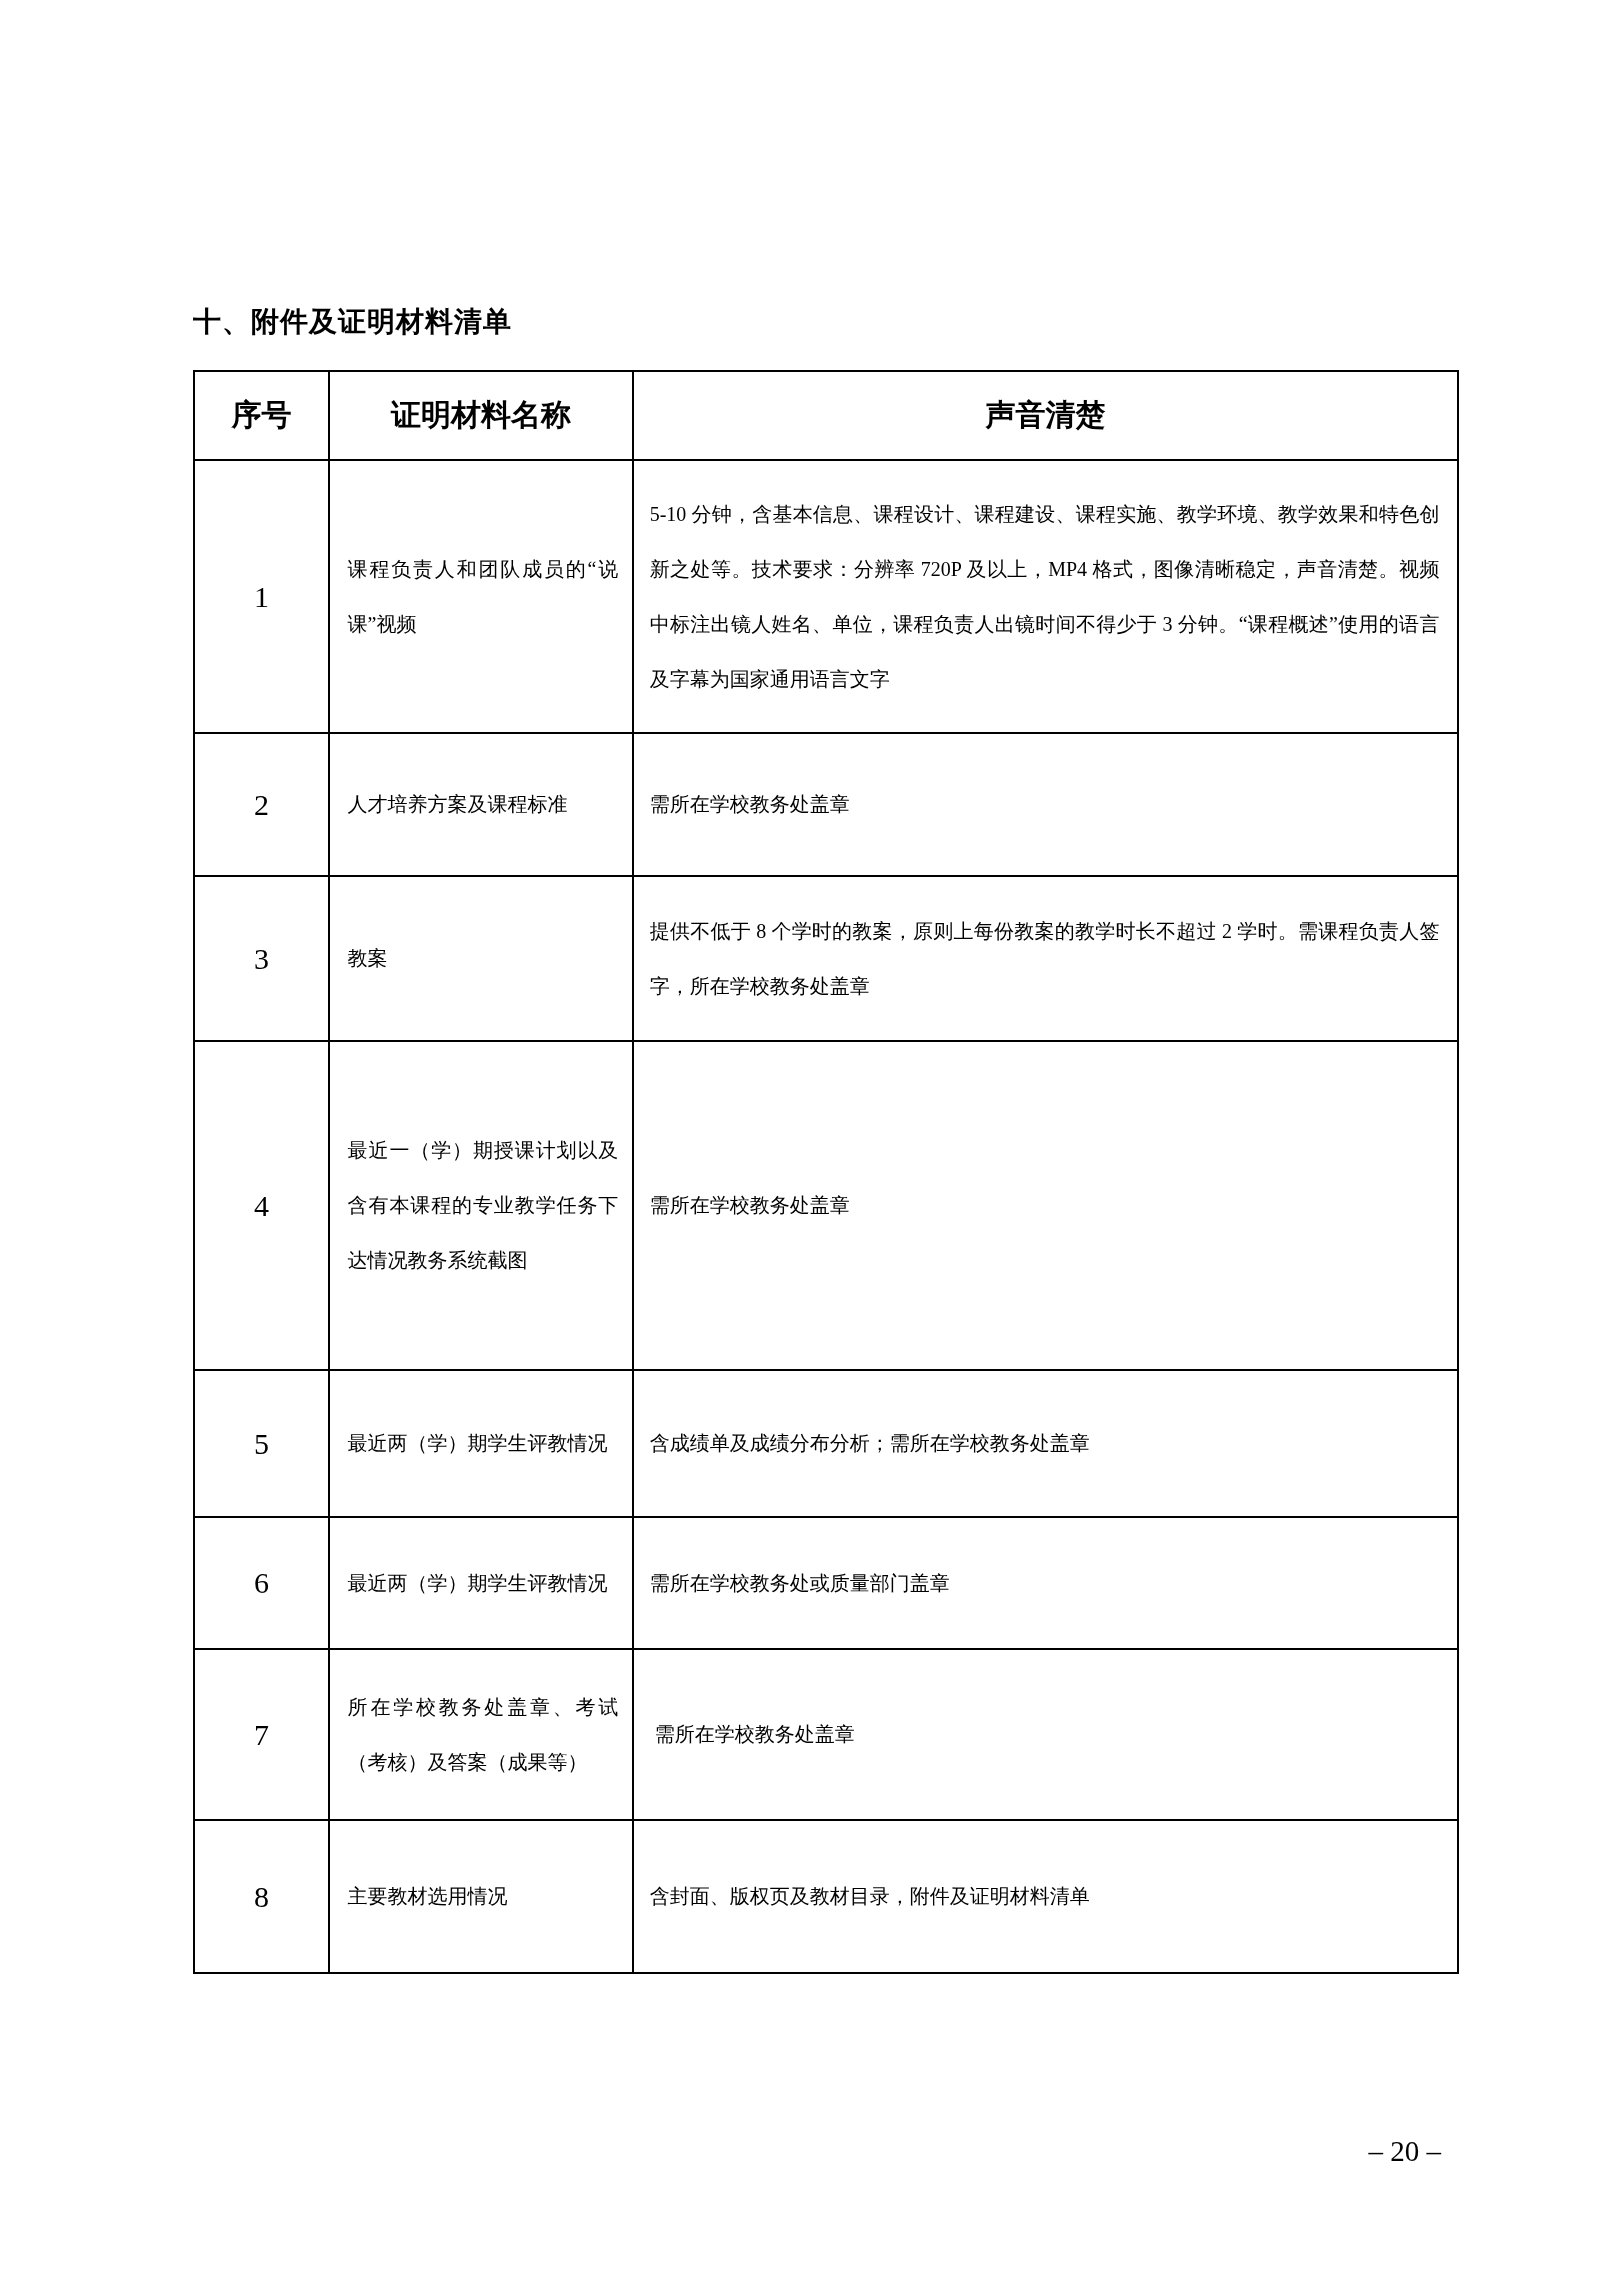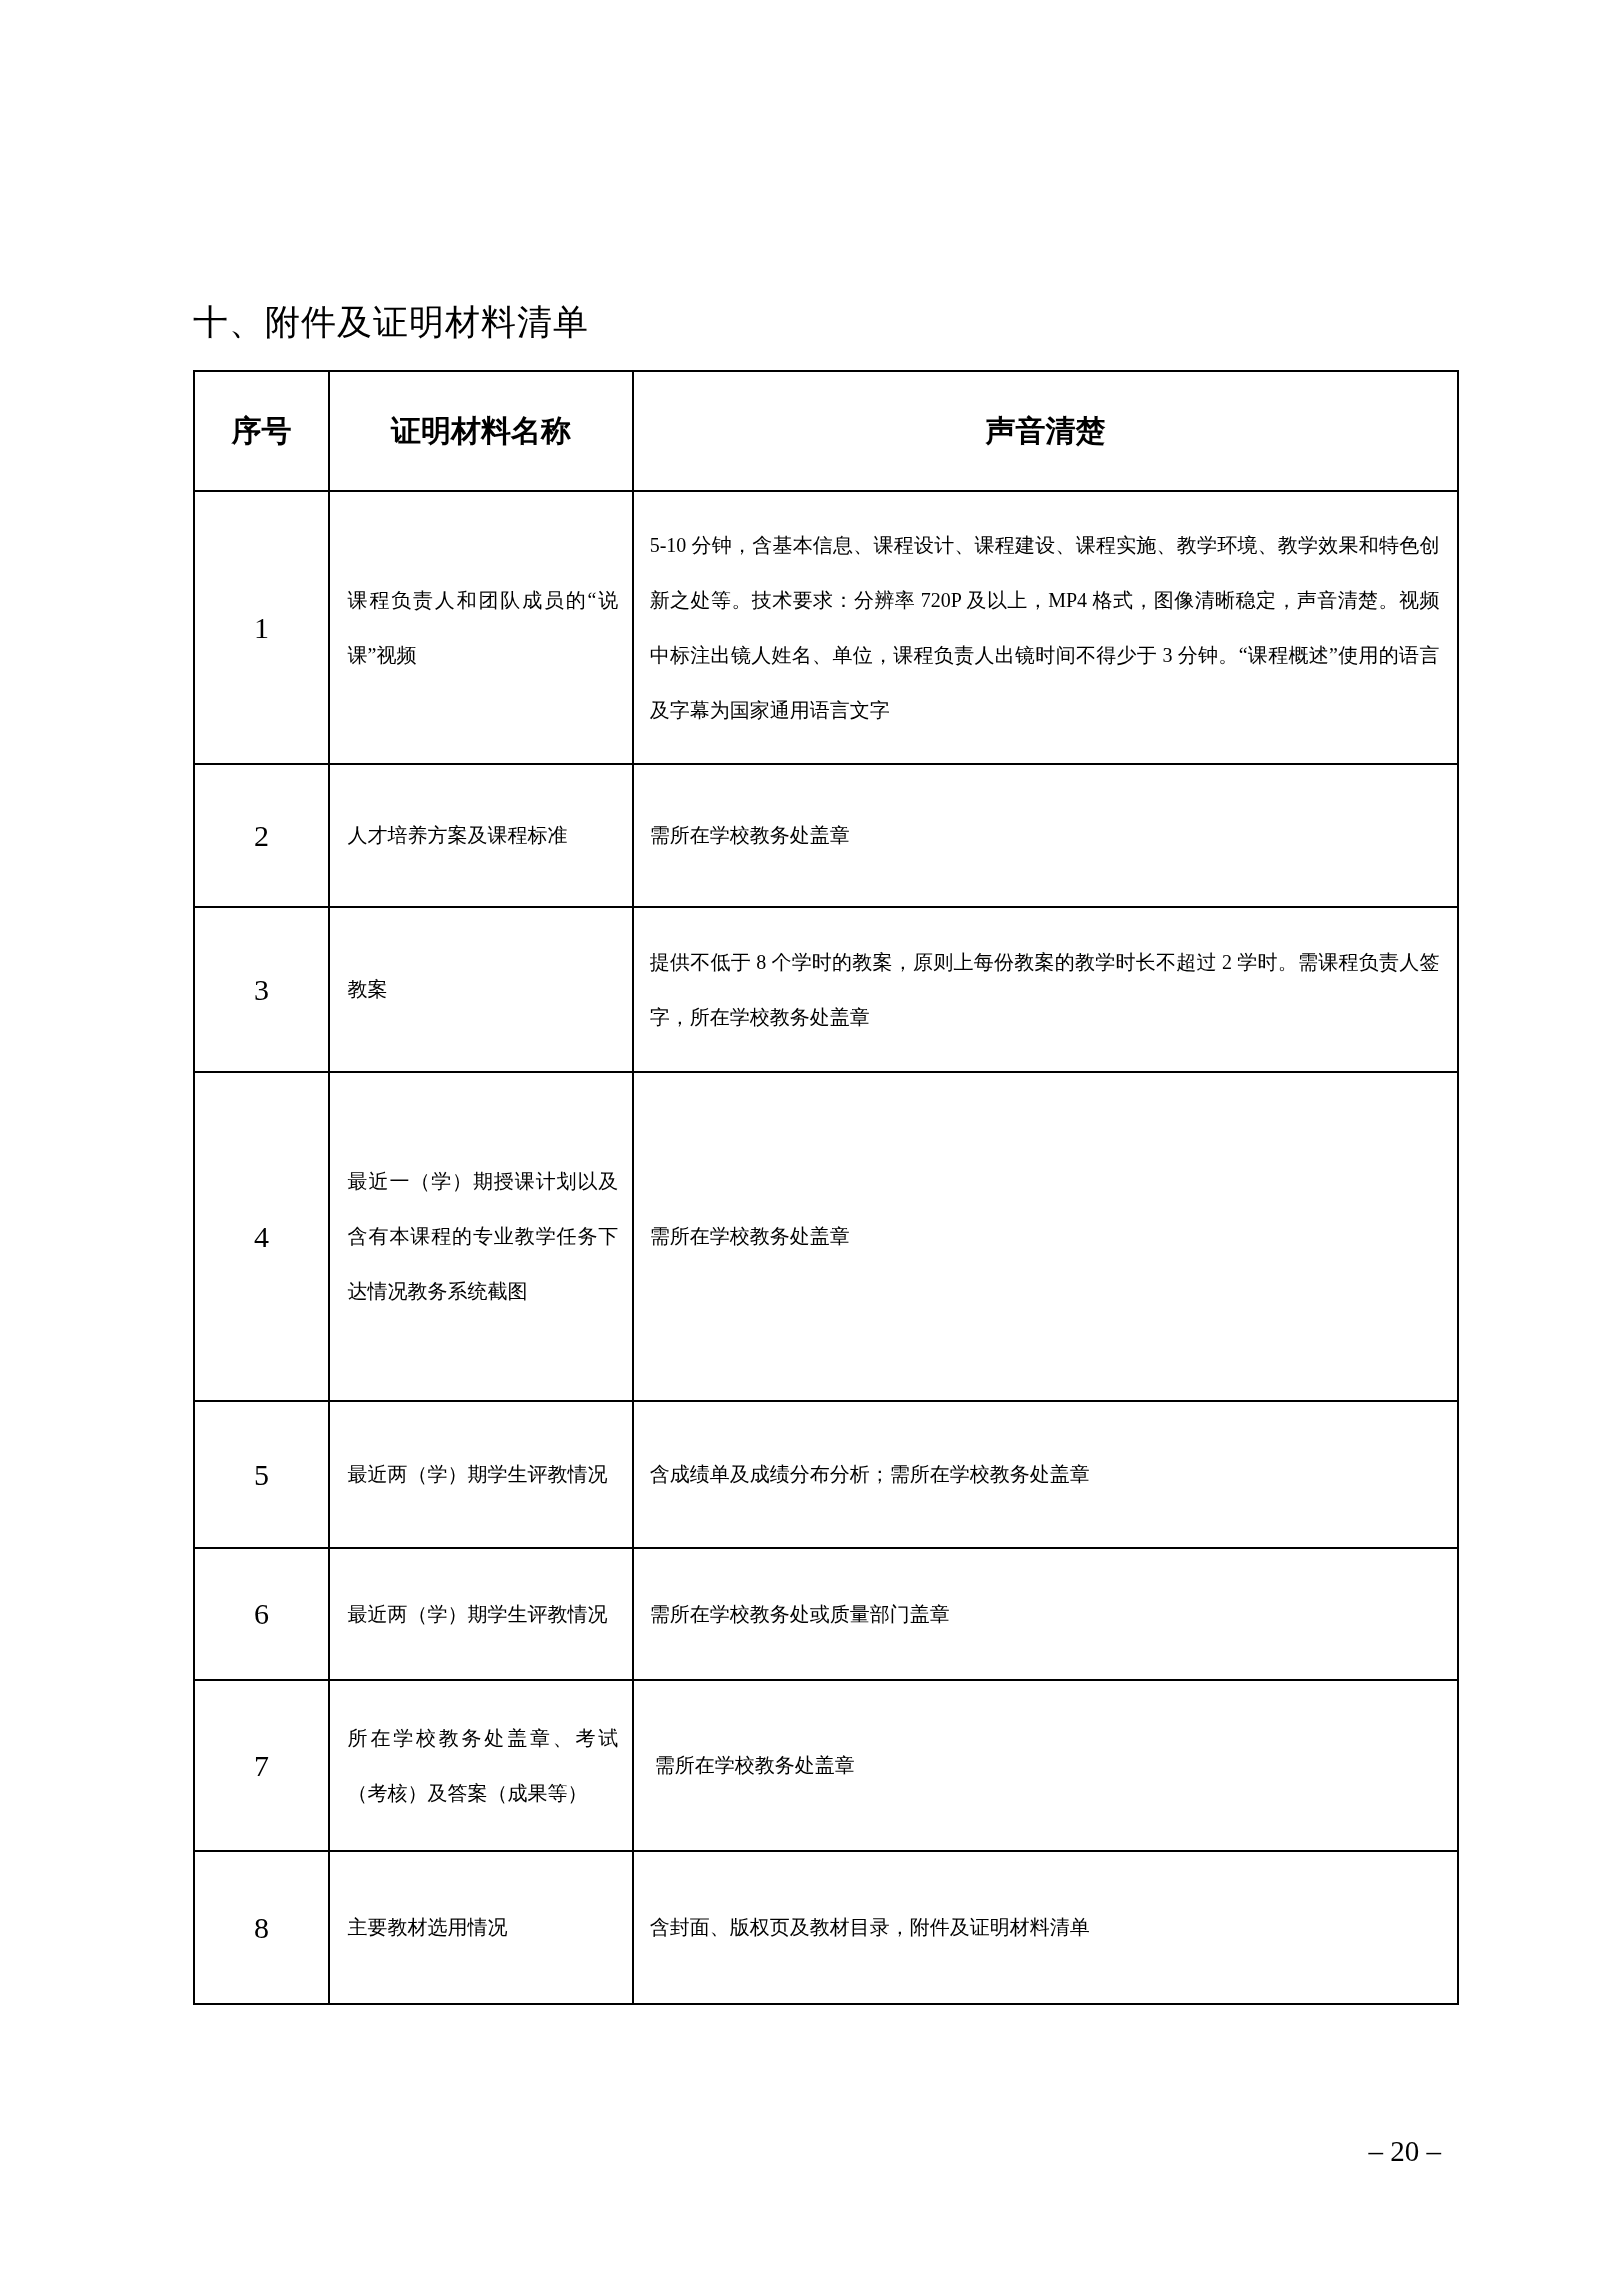--- a/index.html
+++ b/index.html
@@ -12,22 +12,22 @@
     height: 2293px;
     position: relative;
     font-family: "Liberation Serif", "DejaVu Serif", serif;
     color: #000000;
   }
   .page-title {
     position: absolute;
     left: 193px;
     top: 300px;
     font-family: "Liberation Sans", "DejaVu Sans", sans-serif;
-    font-weight: normal;
-    font-size: 35px;
+    font-weight: bold;
+    font-size: 28px;
     line-height: 43px;
     letter-spacing: 1px;
     white-space: nowrap;
   }
   table.materials {
     position: absolute;
     left: 193px;
     top: 370px;
     width: 1264px;
     border-collapse: collapse;
@@ -35,21 +35,21 @@
   }
   table.materials th,
   table.materials td {
     border: 2px solid #000000;
     vertical-align: middle;
     background: #ffffff;
   }
   col.c1 { width: 135px; }
   col.c2 { width: 304px; }
   col.c3 { width: 825px; }
-  thead tr { height: 120px; }
+  thead tr { height: 89px; }
   thead th {
     font-family: "Liberation Sans", "DejaVu Sans", sans-serif;
     font-weight: bold;
     font-size: 30px;
     text-align: center;
   }
   tbody tr:nth-child(1) { height: 273px; }
   tbody tr:nth-child(2) { height: 143px; }
   tbody tr:nth-child(3) { height: 165px; }
   tbody tr:nth-child(4) { height: 329px; }

